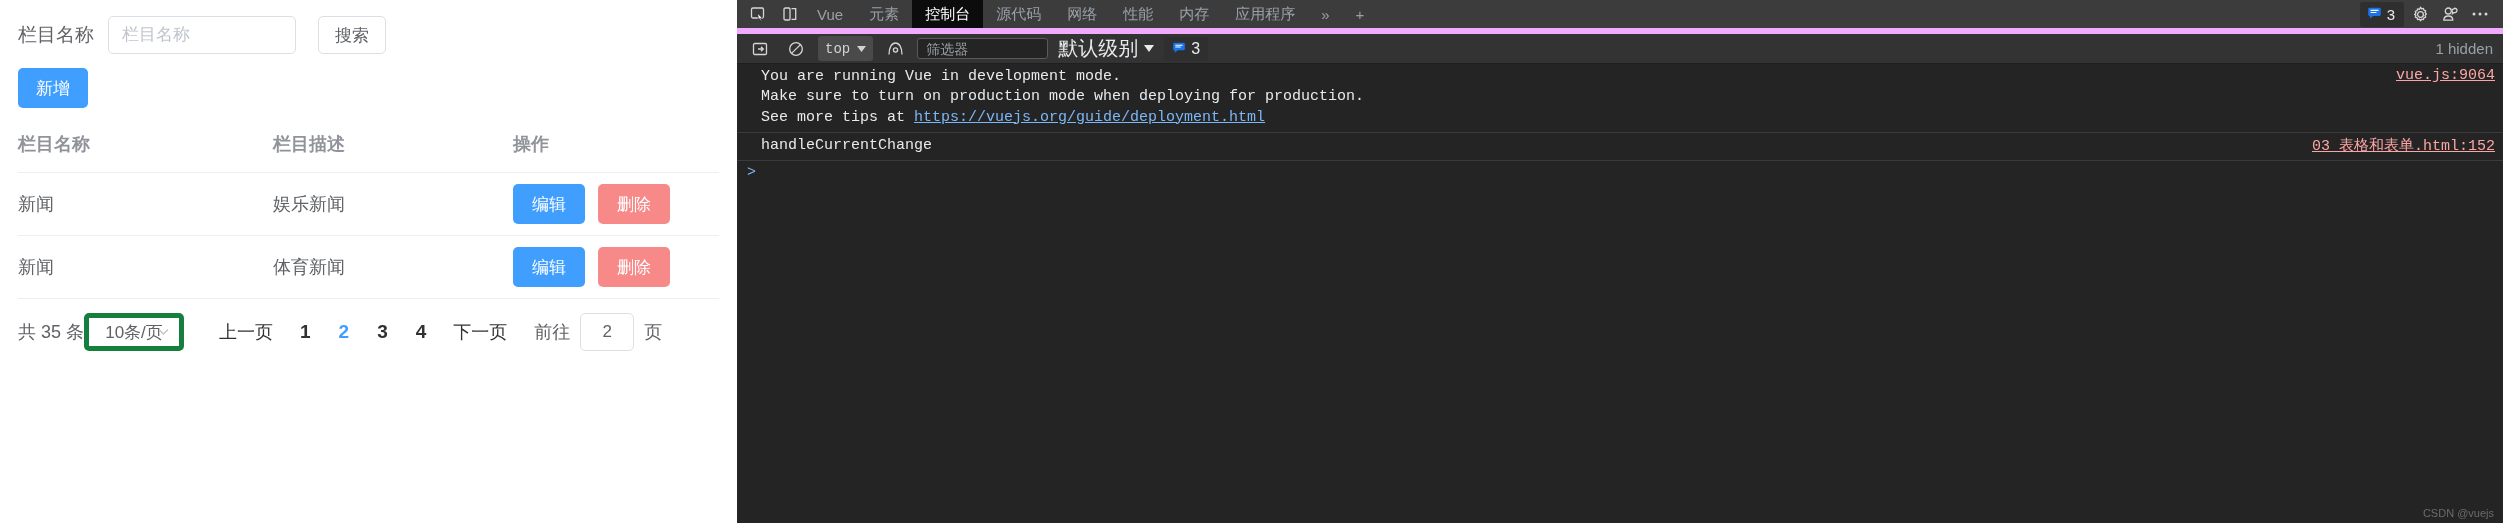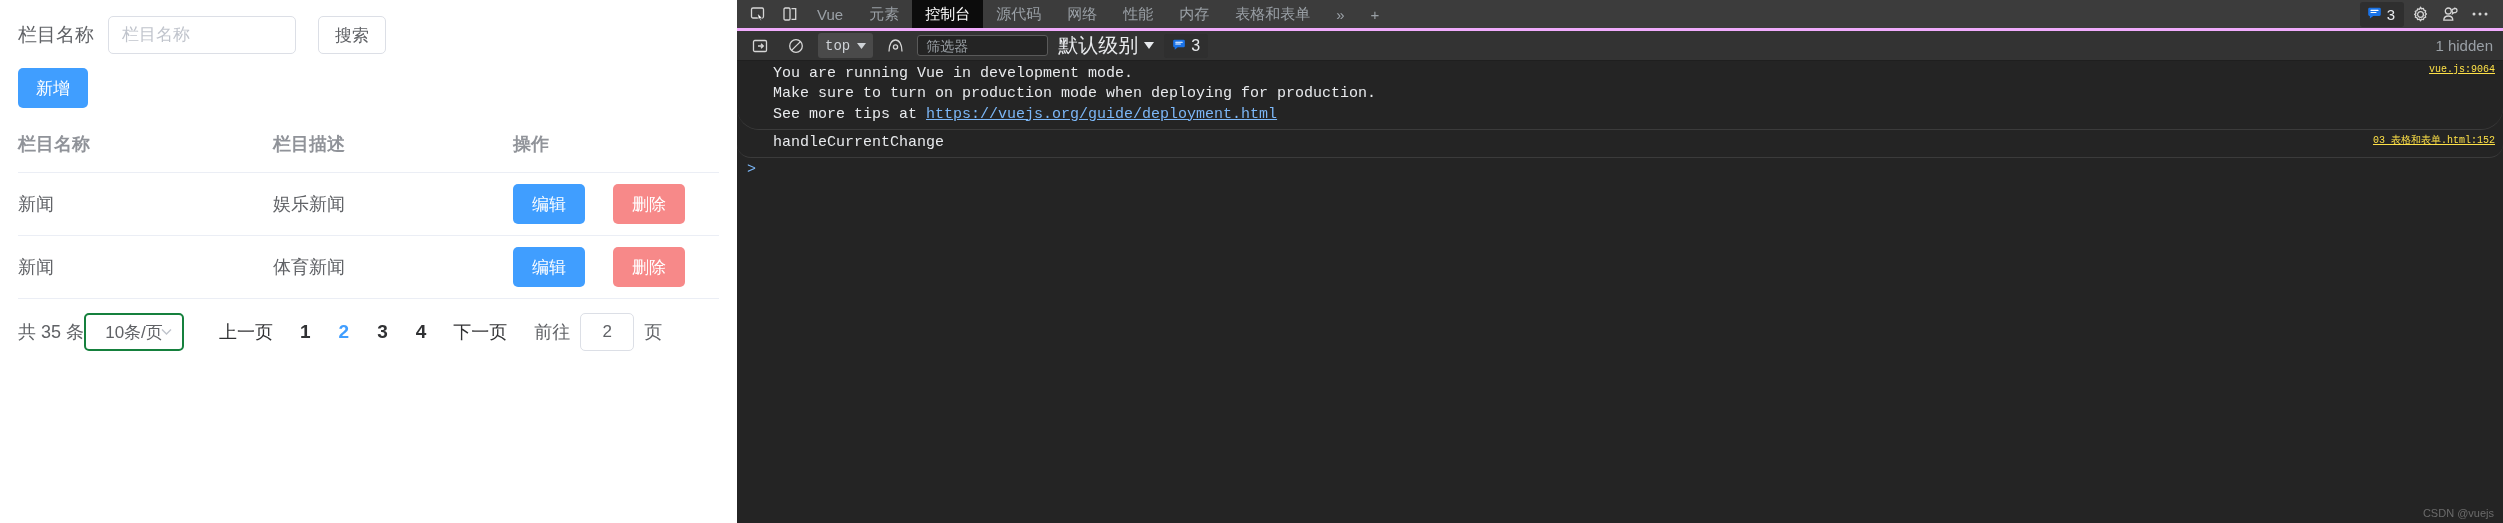--- a/index.html
+++ b/index.html
@@ -28,47 +28,47 @@
   
   .tbl{width:100%;border-collapse:collapse;table-layout:fixed;}
   .tbl th{font-size:18px;color:#909399;font-weight:bold;text-align:left;
           padding:14px 0 16px 0;border-bottom:1px solid #ebeef5;}
   .tbl td{font-size:18px;color:#606266;text-align:left;padding:0;height:62px;
           border-bottom:1px solid #ebeef5;vertical-align:middle;}
   .col-name{width:255px;}
   .col-desc{width:240px;}
   .col-op{width:auto;}
 
-  .op-cell{display:flex;align-items:flex-end;gap:28px;}
+  .op-cell{display:flex;align-items:flex-end;gap:13px;}
   .btn-edit{height:40px;padding:0 19px;border:none;background:#409eff;color:#fff;font-size:17px;line-height:1;}
   .btn-del{height:40px;padding:0 19px;border:none;background:#f78989;color:#fff;font-size:17px;line-height:1;}
 
   
   .pager{display:flex;align-items:center;height:66px;gap:0;}
   .pg-total{font-size:18px;color:#606266;white-space:nowrap;}
-  .pg-size{position:relative;width:100px;height:38px;border:2px solid #15803d;border-radius:5px;
+  .pg-size{position:relative;width:100px;height:38px;border:5px solid #15803d;border-radius:5px;
       display:flex;align-items:center;justify-content:center;box-sizing:border-box;
       font-size:17px;color:#606266;margin-right:22px;}
   .pg-size .caret{position:absolute;right:10px;top:50%;transform:translateY(-50%);
       font-size:11px;color:#c0c4cc;}
   .pg-btn{font-size:18px;color:#303133;padding:0 13px;cursor:pointer;white-space:nowrap;}
   .pg-num{font-size:19px;font-weight:bold;color:#303133;padding:0 14px;cursor:pointer;}
   .pg-num.active{color:#409eff;}
   .pg-jump-label{font-size:18px;color:#606266;margin-left:14px;margin-right:10px;white-space:nowrap;}
   .pg-jump-input{width:54px;height:38px;border:1px solid #dcdfe6;border-radius:5px;
       box-sizing:border-box;text-align:center;font-size:17px;color:#606266;
       outline:none;font-family:inherit;background:#fff;}
   .pg-jump-suffix{font-size:18px;color:#606266;margin-left:10px;}
 
   
   .devtools{flex:1 1 auto;height:523px;background:#242424;position:relative;
             font-family:"Liberation Sans","DejaVu Sans",sans-serif;color:#e8eaed;overflow:hidden;}
 
   .dt-tabbar{height:28px;background:#3c3c3c;display:flex;align-items:stretch;
-             border-bottom:3px solid #f0abfc;}
+             border-bottom:6px solid #f0abfc;}
   .dt-left-icons{display:flex;align-items:center;padding-left:7px;gap:4px;}
   .dt-icon-btn{width:28px;height:26px;display:flex;align-items:center;justify-content:center;
       cursor:pointer;}
   .dt-tab{display:flex;align-items:center;padding:0 13px;font-size:15px;color:#9aa0a6;
       cursor:pointer;white-space:nowrap;}
   .dt-tab.active{background:#0c0c0c;color:#ffffff;}
   .dt-spacer{flex:1 1 auto;}
   .dt-right{display:flex;align-items:center;gap:2px;padding-right:9px;}
   .dt-badge{display:flex;align-items:center;gap:5px;background:#2f2f2f;border-radius:3px;
       padding:2px 9px 2px 7px;height:21px;cursor:pointer;}
@@ -84,26 +84,26 @@
   .filter-box input{background:transparent;border:none;outline:none;color:#e8eaed;font-size:14px;
       width:100%;font-family:inherit;}
   .filter-box input::placeholder{color:#9aa0a6;}
   .level-sel{display:flex;align-items:center;gap:6px;cursor:pointer;padding:0 2px;}
   .level-sel .lbl{font-size:20px;color:#e8eaed;}
   .bar-badge{display:flex;align-items:center;gap:5px;background:#2f2f2f;border-radius:3px;
       padding:2px 8px;height:20px;cursor:pointer;}
   .hidden-note{position:absolute;right:10px;font-size:15px;color:#9aa0a6;}
 
   .dt-console{position:relative;background:#242424;}
-  .msg{position:relative;padding:3px 0 4px 36px;border-bottom:1px solid #3b3b3b;border-radius:22px;}
+  .msg{position:relative;padding:3px 0 4px 24px;border-bottom:1px solid #3b3b3b;}
   .msg .txt{font-family:"Liberation Mono","DejaVu Sans Mono",monospace;font-size:15px;
       color:#e8eaed;line-height:1.35;white-space:pre;}
   .msg a.link{color:#7cb7f7;text-decoration:underline;}
   .msg .src{position:absolute;right:8px;top:3px;font-family:"Liberation Mono","DejaVu Sans Mono",monospace;
-      font-size:10px;color:#fde047;text-decoration:underline;cursor:pointer;white-space:nowrap;}
+      font-size:15px;color:#fca5a5;text-decoration:underline;cursor:pointer;white-space:nowrap;}
   .prompt{display:flex;align-items:flex-start;padding:3px 0 3px 10px;}
   .prompt .chev{color:#7cb7f7;font-family:"Liberation Mono","DejaVu Sans Mono",monospace;font-size:15px;}
 
   .watermark{position:absolute;right:9px;bottom:4px;font-size:11px;color:#6b6b6b;}
   svg{display:block;}
 </style>
 </head>
 <body>
 
 <div class="screen">
@@ -195,21 +195,21 @@
         </div>
       </div>
 
       <div class="dt-tab">Vue</div>
       <div class="dt-tab">元素</div>
       <div class="dt-tab active">控制台</div>
       <div class="dt-tab">源代码</div>
       <div class="dt-tab">网络</div>
       <div class="dt-tab">性能</div>
       <div class="dt-tab">内存</div>
-      <div class="dt-tab">表格和表单</div>
+      <div class="dt-tab">应用程序</div>
       <div class="dt-tab">»</div>
       <div class="dt-tab">+</div>
 
       <div class="dt-spacer"></div>
 
       <div class="dt-right">
         <div class="dt-badge">
           <span>
             <svg width="15" height="14" viewBox="0 0 15 14">
               <path d="M1.2 2.1A1.4 1.4 0 012.6.8h9.8a1.4 1.4 0 011.4 1.3v5.5a1.4 1.4 0 01-1.4 1.4H6.2l-3.3 2.6V9H2.6a1.4 1.4 0 01-1.4-1.4z" fill="#1a73e8"></path>

